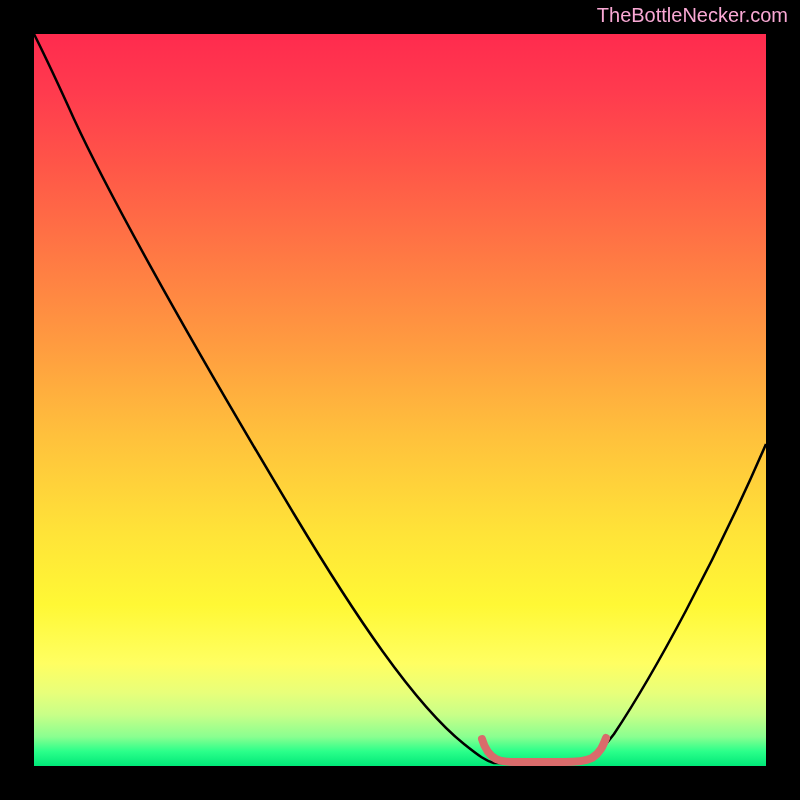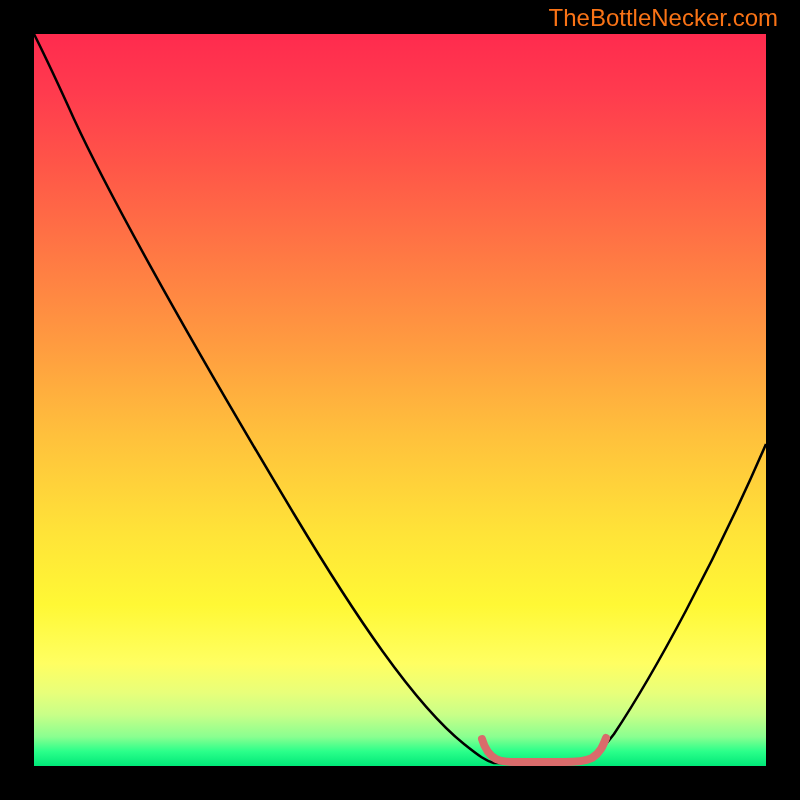--- a/index.html
+++ b/index.html
@@ -7,23 +7,23 @@
     width: 800px;
     height: 800px;
     background: #000;
     font-family: Arial, sans-serif;
     position: relative;
     overflow: hidden;
   }
   .watermark {
     position: absolute;
     top: 4px;
-    right: 22px;
-    color: #f97316;
-    font-size: 24px;
+    right: 12px;
+    color: #f9a8d4;
+    font-size: 20px;
     font-weight: 500;
     z-index: 10;
   }
   .plot-area {
     position: absolute;
     left: 34px;
     top: 34px;
     width: 732px;
     height: 732px;
   }

